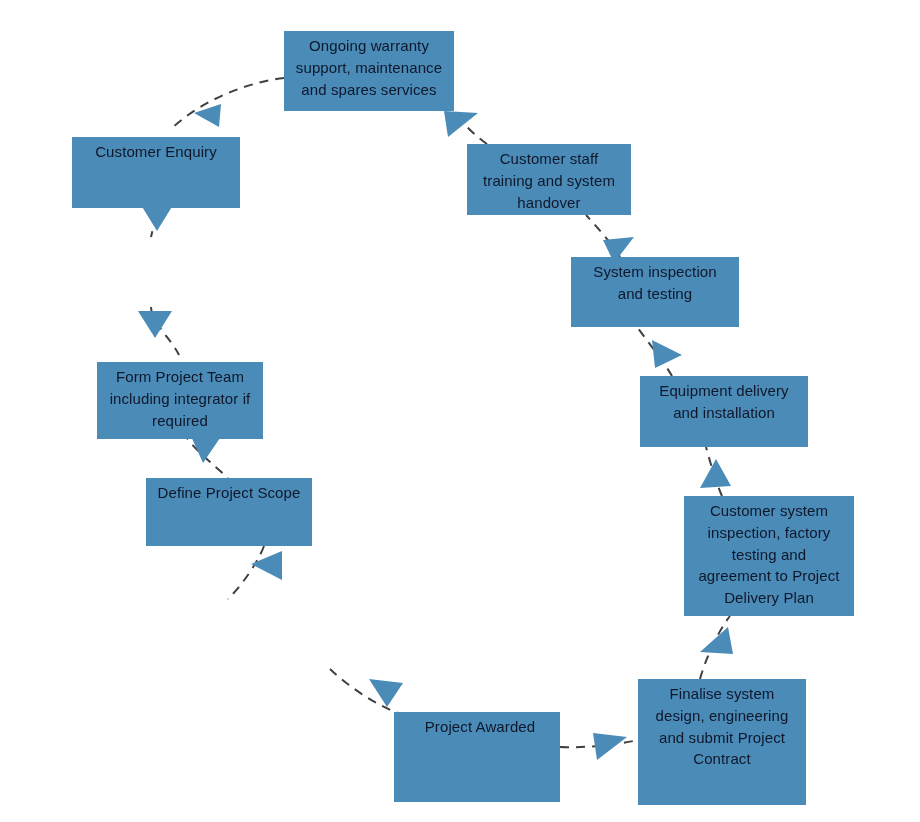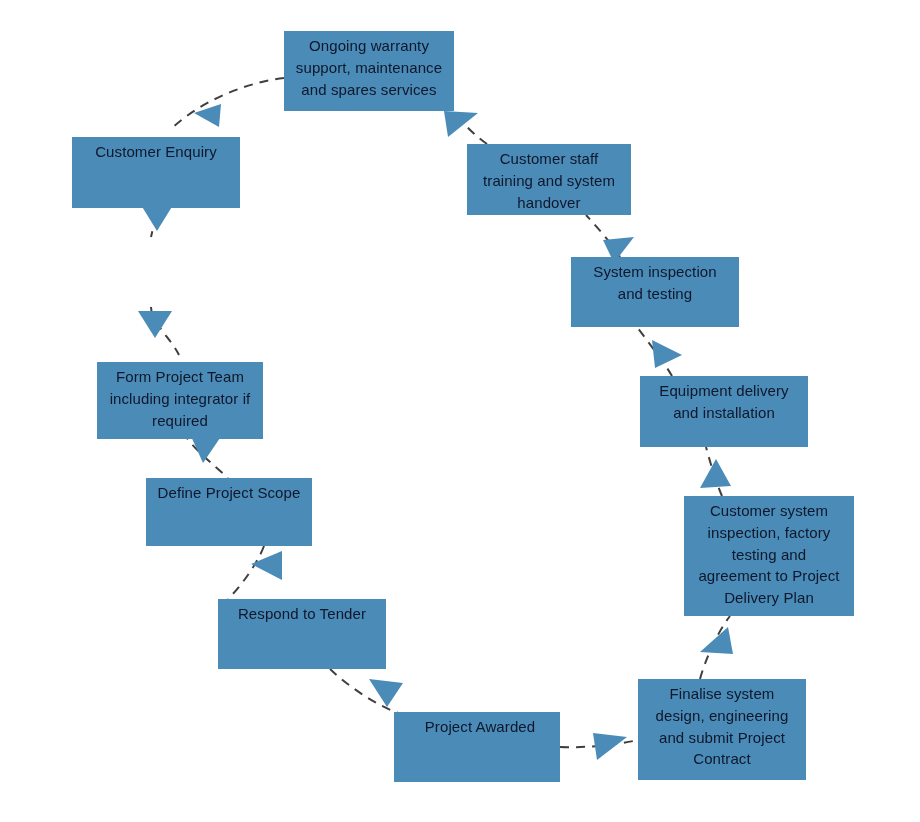--- a/index.html
+++ b/index.html
@@ -117,29 +117,26 @@
   <div class="node" style="left:97px; top:362px; width:166px; height:77px;">
     <span class="node-label">Form Project Team
 including integrator if
 required</span>
   </div>
 
   <div class="node" style="left:146px; top:478px; width:166px; height:68px;">
     <span class="node-label">Define Project Scope</span>
   </div>
 
-  <div class="node" style="left:218px; top:599px; width:168px; height:70px;">
-    <span class="node-label">Respond to Tender</span>
-  </div>
 
-  <div class="node" style="left:394px; top:712px; width:166px; height:70px;padding-left:12px;">
+  <div class="node" style="left:394px; top:712px; width:166px; height:90px;padding-left:12px;">
     <span class="node-label">Project Awarded</span>
   </div>
 
-  <div class="node" style="left:638px; top:679px; width:168px; height:101px;">
+  <div class="node" style="left:638px; top:679px; width:168px; height:126px;">
     <span class="node-label">Finalise system
 design, engineering
 and submit Project
 Contract</span>
   </div>
 
   <div class="node" style="left:684px; top:496px; width:170px; height:120px;">
     <span class="node-label">Customer system
 inspection, factory
 testing and

